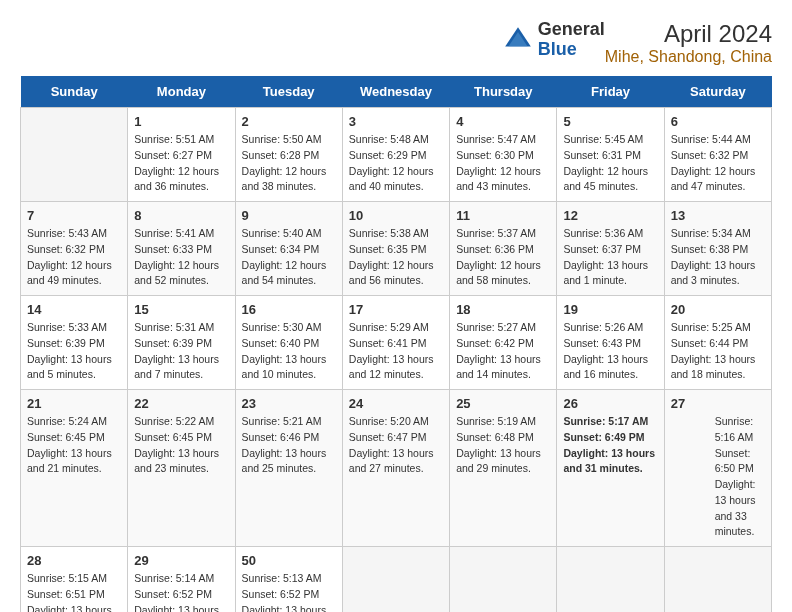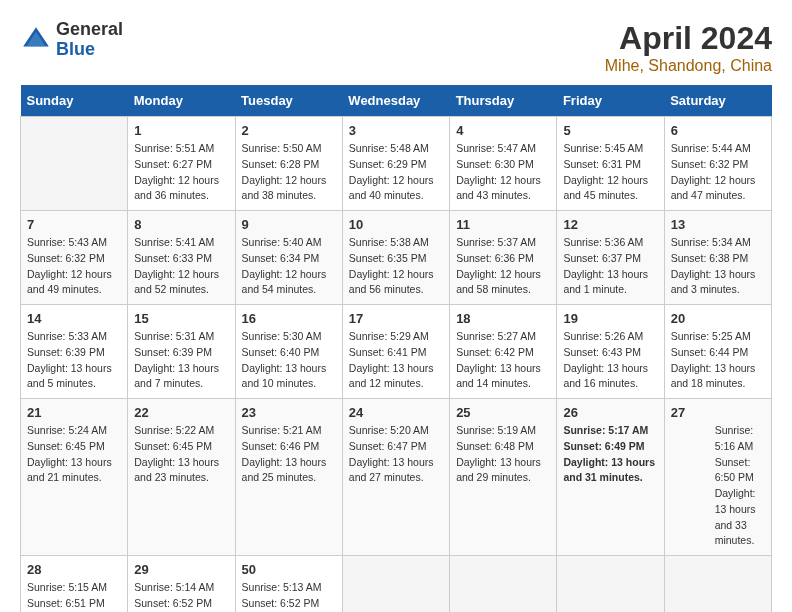--- a/index.html
+++ b/index.html
@@ -5,21 +5,21 @@
     * { box-sizing: border-box; margin: 0; padding: 0; }
     body {
       font-family: Arial, sans-serif;
       background: #fff;
       width: 792px;
       min-height: 612px;
       padding: 20px;
     }
     .header {
       display: flex;
-      justify-content: space-between;
+      justify-content: flex-end;
       align-items: flex-start;
       margin-bottom: 10px;
     }
     .logo {
       display: flex;
       align-items: center;
       gap: 4px;
     }
     .logo-text {
       display: flex;
@@ -37,40 +37,40 @@
       color: #1a5fa8;
     }
     .logo-icon {
       width: 32px;
       height: 32px;
     }
     .title-section {
       text-align: right;
     }
     .main-title {
-      font-size: 32px;
-      font-weight: bold;
+      font-size: 24px;
+      font-weight: normal;
       color: #333;
     }
     .subtitle {
       font-size: 16px;
       color: #a16207;
     }
     table {
       width: 100%;
       border-collapse: collapse;
       table-layout: fixed;
     }
     th {
       background-color: #1a5fa8;
       color: white;
       padding: 8px 6px;
       font-size: 13px;
       font-weight: bold;
-      text-align: left;
+      text-align: center;
     }
     td {
       border: 1px solid #ccc;
       padding: 6px 6px;
       vertical-align: top;
       font-size: 11px;
       color: #333;
       background: #fff;
       min-height: 80px;
     }

